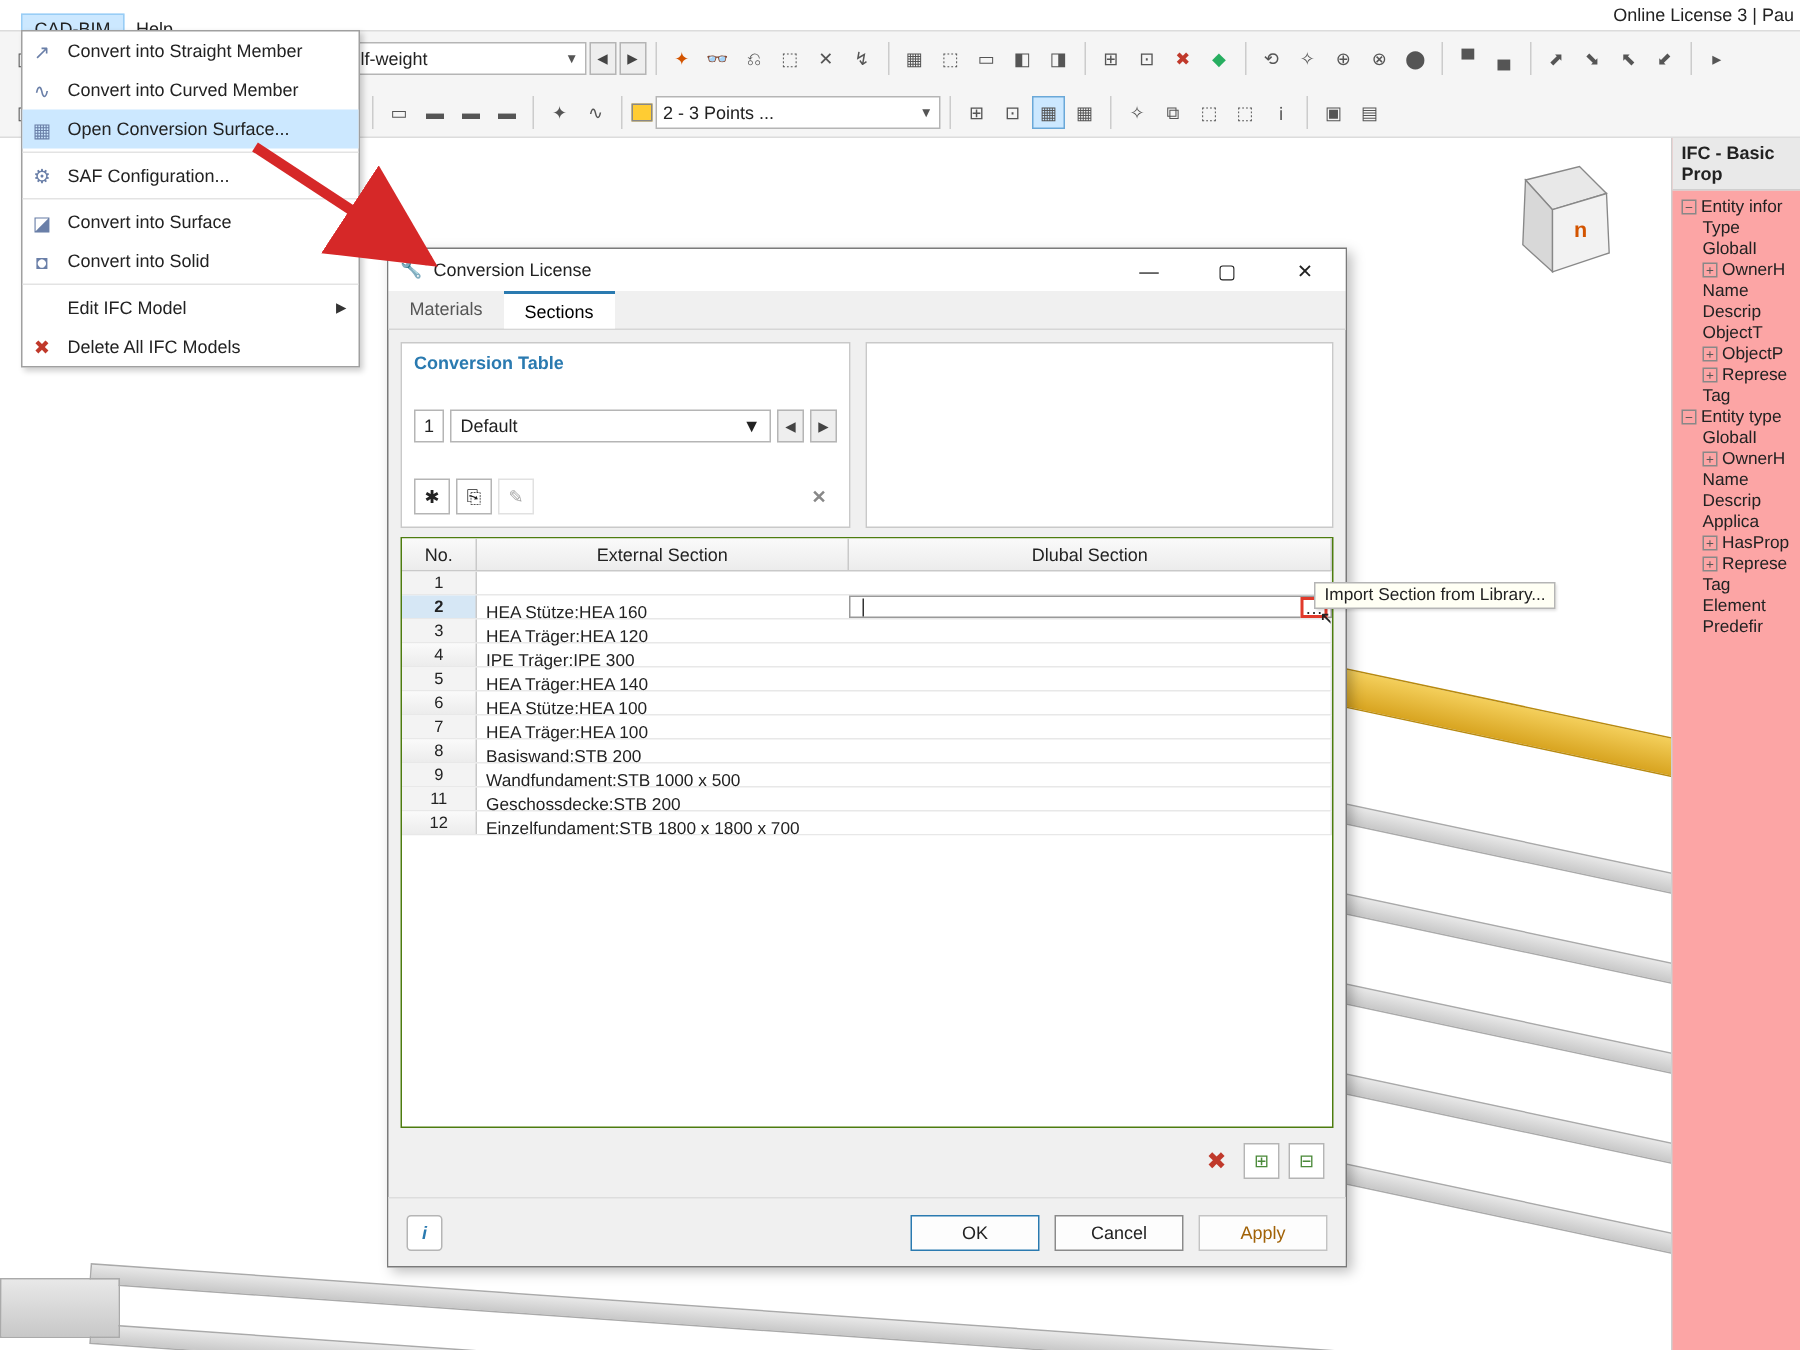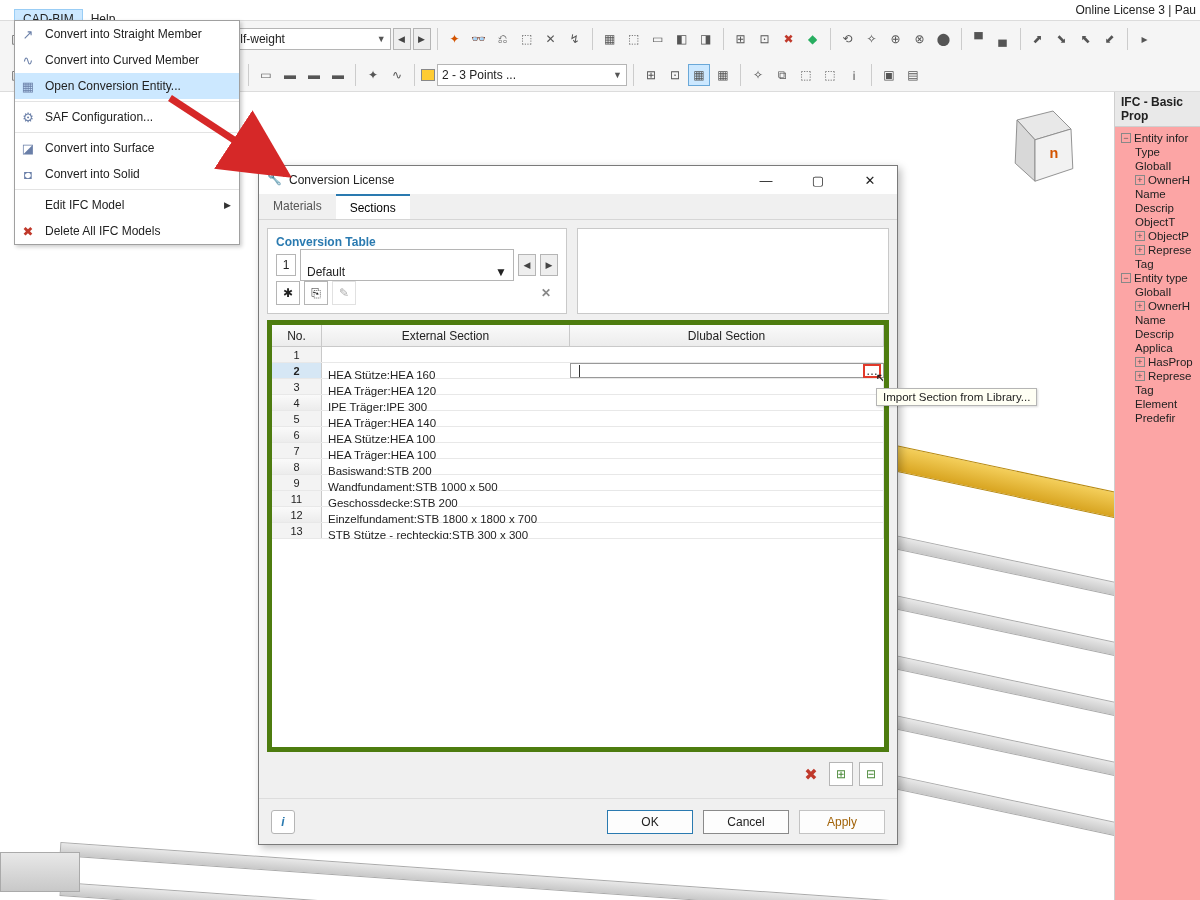--- a/index.html
+++ b/index.html
@@ -45,32 +45,32 @@
   .dlg-title .spacer { flex: 1; }
   .dlg-btn { width: 46px; height: 28px; display: inline-flex; align-items: center; justify-content: center; font-size: 13px; }
 
   .tabs { display: flex; height: 26px; background: #f0f0f0; border-bottom: 1px solid #d6d6d6; }
   .tabs .tab { padding: 5px 14px; font-size: 12px; color: #555; }
   .tabs .tab.active { background: #fff; border-top: 2px solid #2a7ab0; color: #000; }
 
   .dlg-body { flex: 1; padding: 8px; display: flex; flex-direction: column; gap: 6px; }
   .ct-head { display: flex; gap: 10px; }
   .ct-panel { border: 1px solid #c9c9c9; background: #fff; padding: 0; }
-  .ct-left { width: 300px; padding: 6px 8px 8px 8px; display: flex; flex-direction: column; gap: 0; }
+  .ct-left { width: 300px; padding: 6px 8px 8px 8px; display: flex; flex-direction: column; gap: 24px; }
   .ct-right { flex: 1; }
   .ct-title { color: #2a7ab0; font-size: 12px; font-weight: 600; }
   .ct-row { display: flex; align-items: center; gap: 4px; }
   .spin { width: 20px; height: 22px; border: 1px solid #b5b5b5; display: inline-flex; align-items: center; justify-content: center; background: #fff; font-size: 12px; }
-  .sel { flex: 1; height: 22px; border: 1px solid #b5b5b5; background: #fff; display: inline-flex; justify-content: space-between; padding: 15px 6px; font-size: 12px; }
+  .sel { flex: 1; height: 22px; border: 1px solid #b5b5b5; background: #fff; display: inline-flex; align-items: center; justify-content: space-between; padding: 0 6px; font-size: 12px; }
   .navbtn { width: 18px; height: 22px; border: 1px solid #b5b5b5; background: #eee; display: inline-flex; align-items: center; justify-content: center; font-size: 9px; color: #444; }
   .ico-btn { width: 24px; height: 24px; border: 1px solid #b5b5b5; background: #fff; display: inline-flex; align-items: center; justify-content: center; }
   .ico-btn.disabled { opacity: .4; }
   .ico-btn.x { color: #888; font-weight: bold; border-color: transparent; background: transparent; }
 
-  .grid { border: 5px solid #4d7c0f; background: #fff; flex: 1; display: flex; flex-direction: column; }
+  .grid { border: 1px solid #4d7c0f; background: #fff; flex: 1; display: flex; flex-direction: column; }
   .ghdr { display: flex; height: 22px; background: linear-gradient(#fafafa,#ececec); border-bottom: 1px solid #c9c9c9; }
   .ghdr div { border-right: 1px solid #c9c9c9; display: flex; align-items: center; justify-content: center; font-size: 12px; font-weight: 400; }
   .gcol-rownum { width: 50px; background: linear-gradient(#fafafa,#ececec); border-right: 1px solid #c9c9c9; text-align: center; font-size: 11px; display: flex; align-items: center; justify-content: center; }
   .gcol-a { width: 248px; padding-left: 6px; display: flex; align-items: center; font-size: 11.5px; margin-top: 28px; }
   .gcol-b { flex: 1; padding-left: 6px; display: flex; align-items: center; position: relative; }
   .gbody { overflow: hidden; }
   .grow { display: flex; height: 16px; border-bottom: 1px solid #e8e8e8; }
   .grow .gcol-a, .grow .gcol-b { border-right: 1px solid #e8e8e8; }
   .grow.active .gcol-rownum { background: #d6e7f5; font-weight: 600; }
   .grow.evenish .gcol-rownum { background: #f3f3f3; }
@@ -301,21 +301,21 @@
   <div class="mi">
       <span class="ico">↗</span>
       <span>Convert into Straight Member</span>
     </div>
   <div class="mi">
       <span class="ico">∿</span>
       <span>Convert into Curved Member</span>
     </div>
   <div class="mi highlight">
       <span class="ico">▦</span>
-      <span>Open Conversion Entity...</span>
+      <span>Open Conversion Surface...</span>
     </div>
   <div class="mi sep"></div>
   <div class="mi">
       <span class="ico">⚙</span>
       <span>SAF Configuration...</span>
     </div>
   <div class="mi sep"></div>
   <div class="mi">
       <span class="ico">◪</span>
       <span>Convert into Surface</span>
@@ -443,25 +443,20 @@
           <div class="grow evenish">
             <div class="gcol-rownum">11</div>
             <div class="gcol-a">Einzelfundament:STB 1800 x 1800 x 700</div>
             <div class="gcol-b"></div>
           </div>
           <div class="grow">
             <div class="gcol-rownum">12</div>
             <div class="gcol-a">STB Stütze - rechteckig:STB 300 x 300</div>
             <div class="gcol-b"></div>
           </div>
-          <div class="grow evenish">
-            <div class="gcol-rownum">13</div>
-            <div class="gcol-a"></div>
-            <div class="gcol-b"></div>
-          </div>
         </div>
     </div>
 
     <div class="dlg-toolbar">
       <span class="ico-btn" style="color:#c0392b;border:none;background:transparent;font-size:16px;">✖</span>
       <span class="ico-btn" style="color:#4b8a3a;">⊞</span>
       <span class="ico-btn" style="color:#4b8a3a;">⊟</span>
     </div>
   </div>
 

